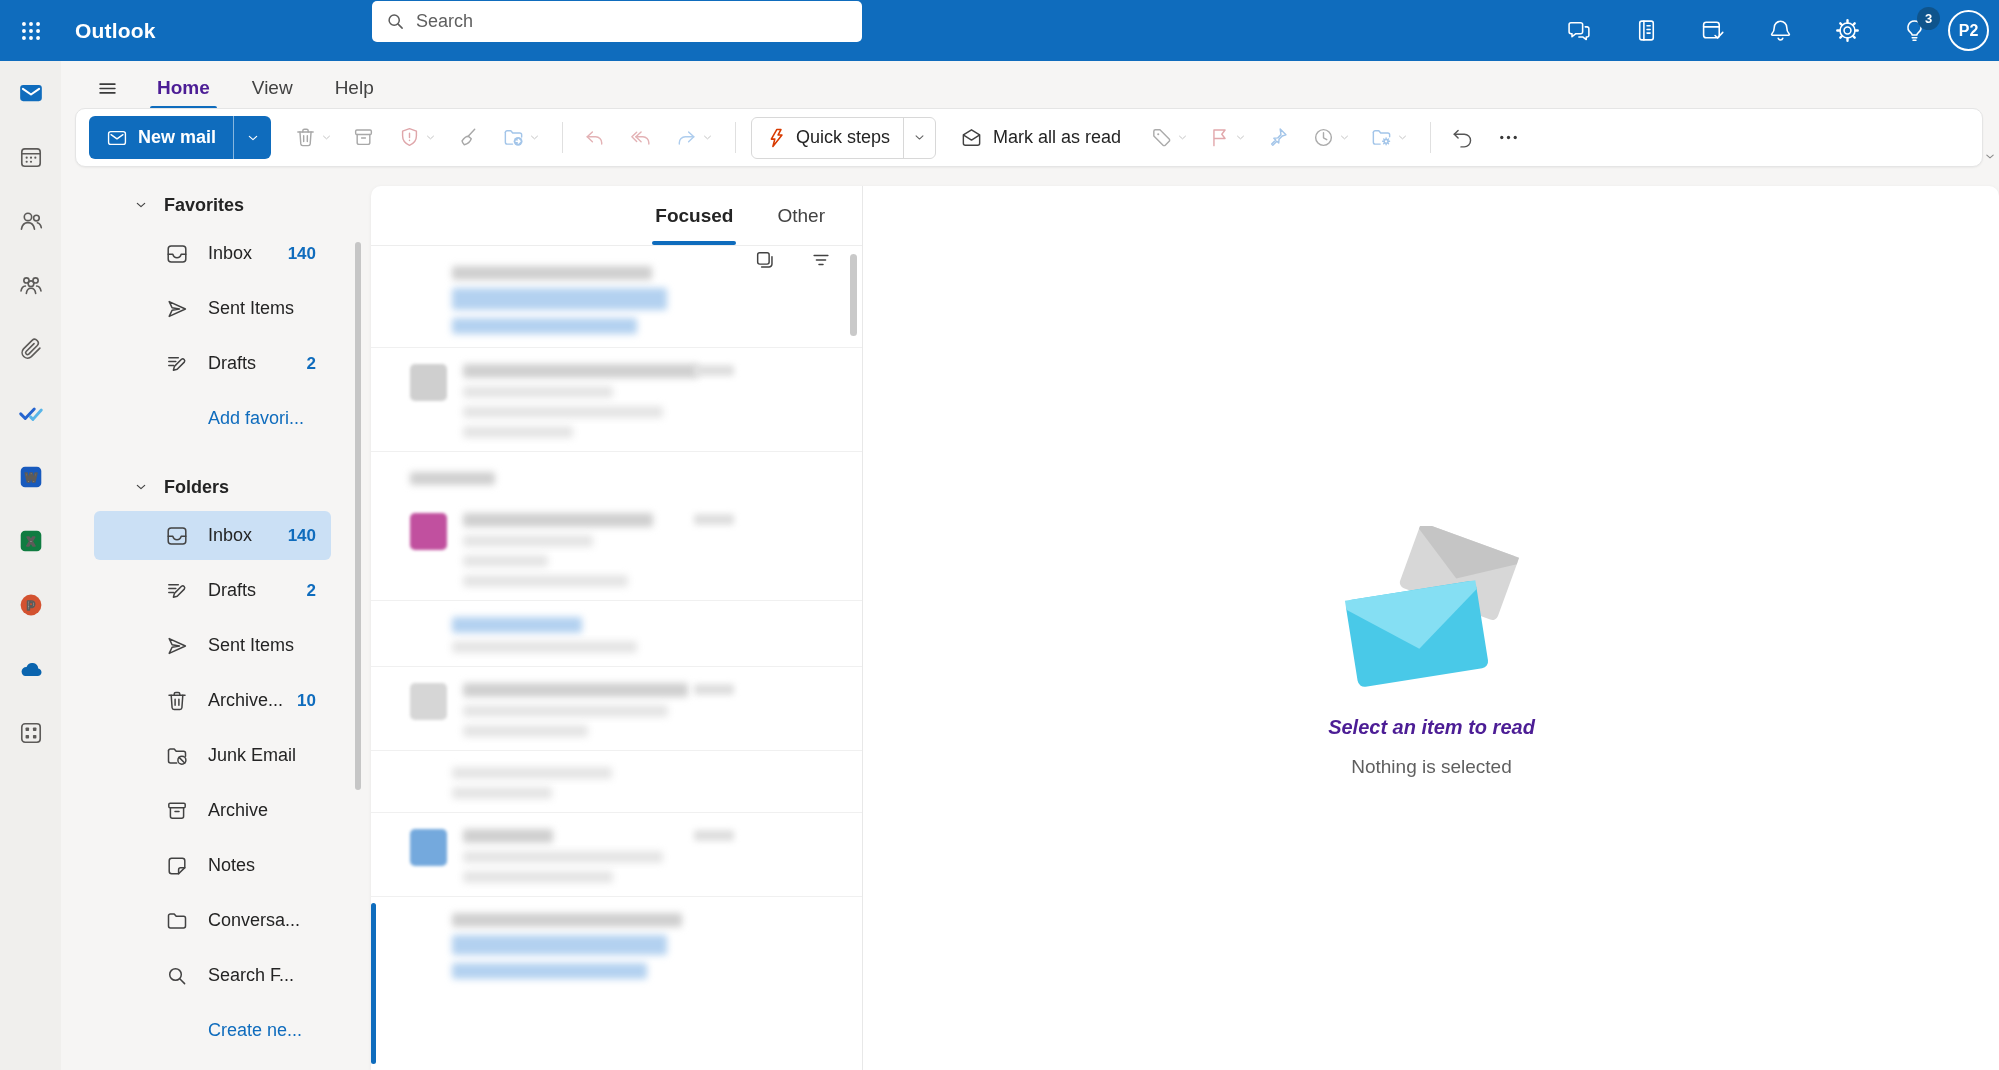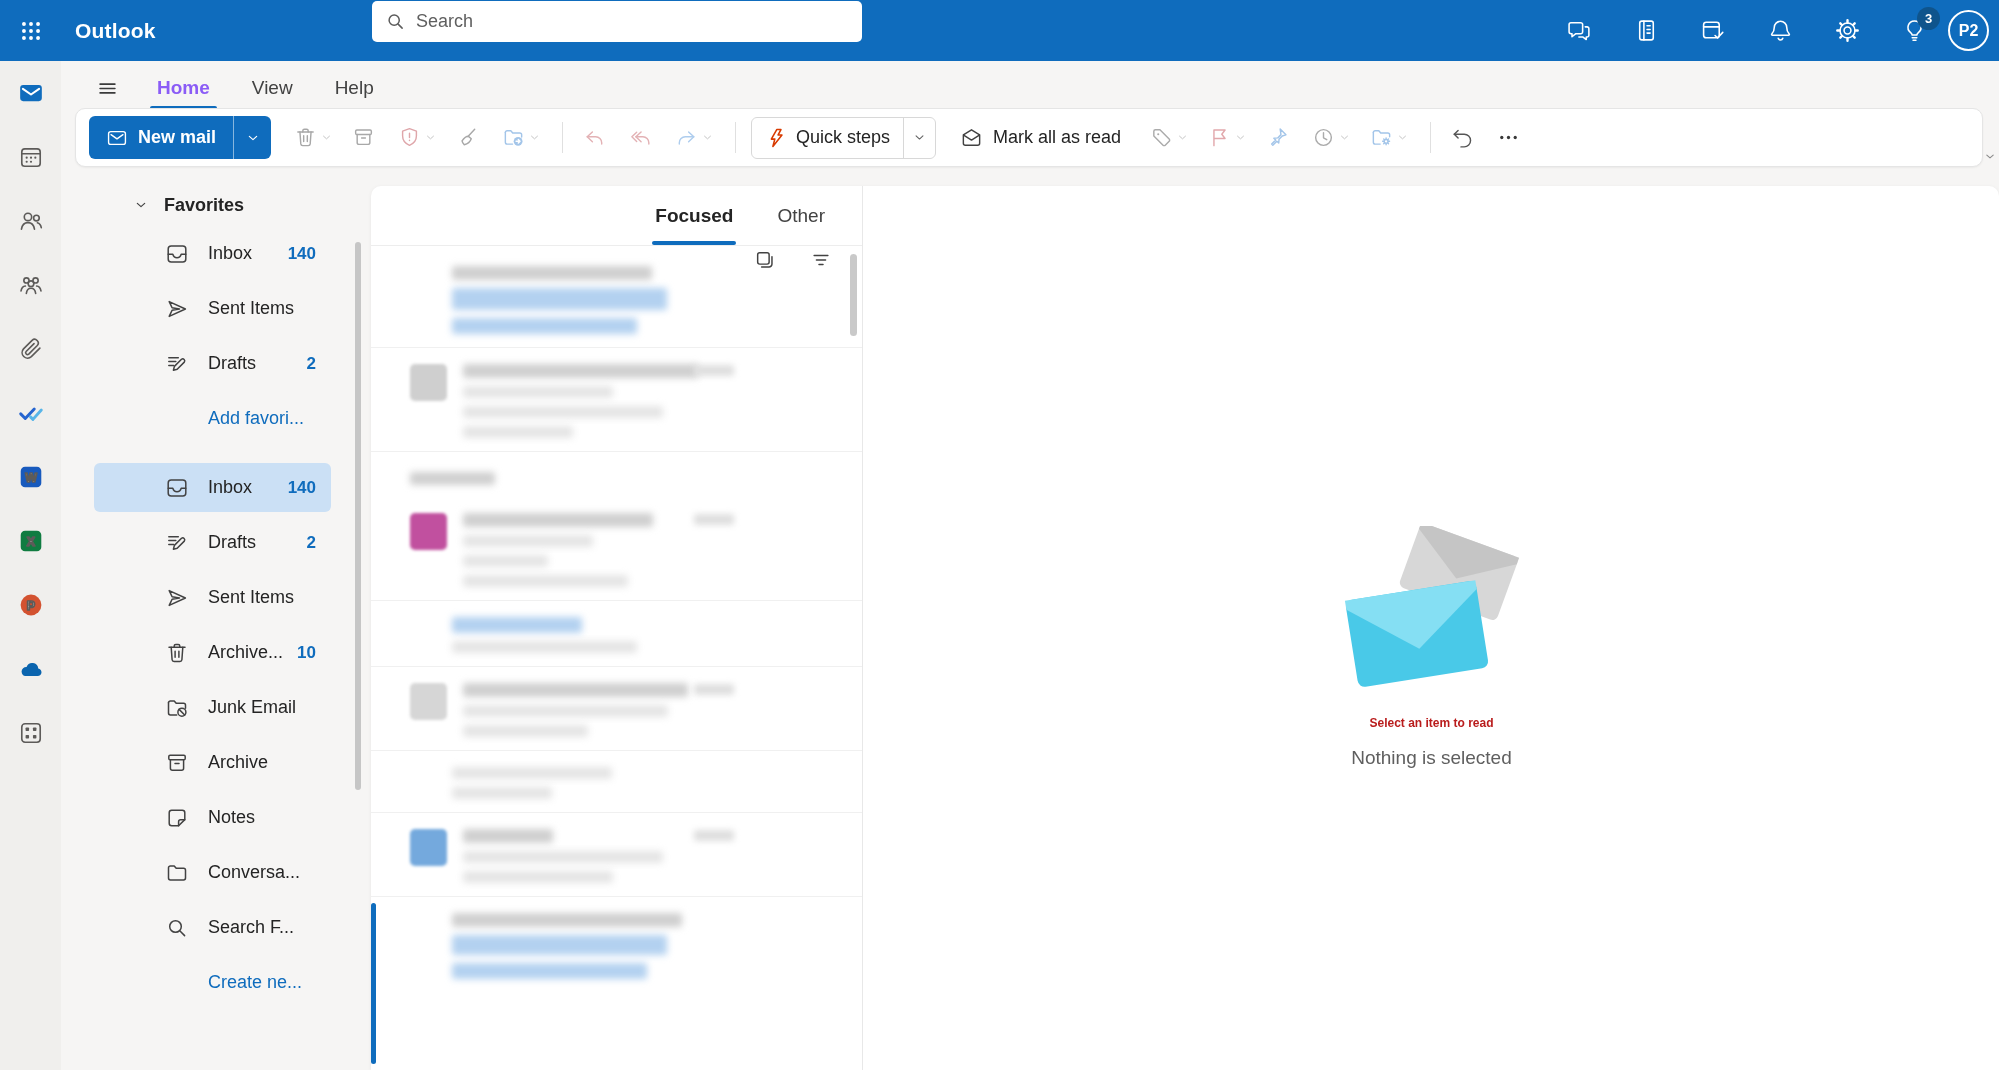--- a/index.html
+++ b/index.html
@@ -28,21 +28,21 @@
   .rail { position:absolute; left:0; top:61px; width:61px; bottom:0; background:#f0efed;
     display:flex; flex-direction:column; align-items:center; }
   .rail-item { width:61px; height:64px; display:flex; align-items:center; justify-content:center; }
 
   
   .tabrow { position:absolute; left:61px; top:61px; right:0; height:54px; display:flex; align-items:center; }
   .hamburger { margin-left:27px; width:38px; height:40px; display:flex; align-items:center; justify-content:center; }
   .tabs { display:flex; margin-left:10px; height:100%; }
   .tab { position:relative; height:100%; display:flex; align-items:center; padding:0 21px;
     font-size:19px; color:#424242; }
-  .tab.active { font-weight:700; color:#8b5cf6; }
+  .tab.active { font-weight:700; color:#4c1d95; }
   .tab.active .underline { position:absolute; left:14px; right:14px; bottom:5px; height:4.5px;
     border-radius:3px; background:#0f6cbd; }
 
   
   .toolbar { position:absolute; left:75px; right:16px; top:108px; height:59px; background:#fff;
     border:1px solid #e5e5e5; border-radius:10px; box-shadow:0 1px 2px rgba(0,0,0,.05);
     display:flex; align-items:center; padding:16px 13px; overflow:hidden; }
   .newmail { height:43px; border-radius:6px; background:#0f6cbd; display:flex; align-items:stretch;
     margin-right:14px; flex:none; }
   .newmail-main { display:flex; align-items:center; gap:10px; padding:0 17px; color:#fff; }
@@ -106,21 +106,21 @@
   .m-time { position:absolute; right:128px; top:17px; width:40px; height:11px; background:#dedede;
     border-radius:2px; filter:blur(3px); }
   .group-row { padding:14px 20px 12px 39px; margin-top:6px; }
   .list-scrollbar { position:absolute; right:5px; top:68px; width:7px; height:82px;
     background:#c9c9c9; border-radius:4px; }
 
   
   .reading-pane { position:absolute; left:493px; top:0; right:0; bottom:0; display:flex;
     flex-direction:column; align-items:center; }
   .empty-state { margin-top:340px; display:flex; flex-direction:column; align-items:center; }
-  .empty-title { margin-top:20px; font-size:12px; font-weight:700; color:#b91c1c; }
+  .empty-title { margin-top:20px; font-size:20px; font-weight:700; color:#4c1d95;font-style:italic; }
   .empty-sub { margin-top:17px; font-size:19px; color:#5f5f5f; }
 </style>
 </head>
 <body>
 
 <div class="topbar">
   <button class="waffle">
     <span class="icon" id="waffle-icon">
         <svg viewBox="0 0 24 24" width="26" height="26" fill="none" stroke="#ffffff" stroke-width="1.6" stroke-linecap="round" stroke-linejoin="round">
           <g fill="#ffffff" stroke="none">
@@ -636,20 +636,28 @@
           <path d="M12.2 17.2l7.1-7.1a2 2 0 0 0-2.8-2.8l-7.1 7.1-1 3.8z"></path>
         </svg>
       </span>
       <span class="f-label">Drafts</span>
       <span class="f-count">2</span>
     </div>
     <div class="f-row link">
       <span class="f-label">Add favori...</span>
     </div>
     <div class="sec-gap"></div>
+    <div class="sec-header">
+      <span class="icon">
+        <svg viewBox="0 0 24 24" width="16" height="16" fill="none" stroke="#424242" stroke-width="1.8" stroke-linecap="round" stroke-linejoin="round">
+          <path d="M6.5 9.5l5.5 5 5.5-5"></path>
+        </svg>
+      </span>
+      <span class="sec-title">Folders</span>
+    </div>
     <div class="f-row sel">
       <span class="icon">
         <svg viewBox="0 0 24 24" width="24" height="24" fill="none" stroke="#424242" stroke-width="1.5" stroke-linecap="round" stroke-linejoin="round">
           <rect x="3.2" y="4" width="17.6" height="16" rx="3"></rect>
           <path d="M3.2 12.3h4.6c.6 2.1 2.1 3.4 4.2 3.4s3.6-1.3 4.2-3.4h4.6"></path>
         </svg>
       </span>
       <span class="f-label">Inbox</span>
       <span class="f-count">140</span>
     </div>

